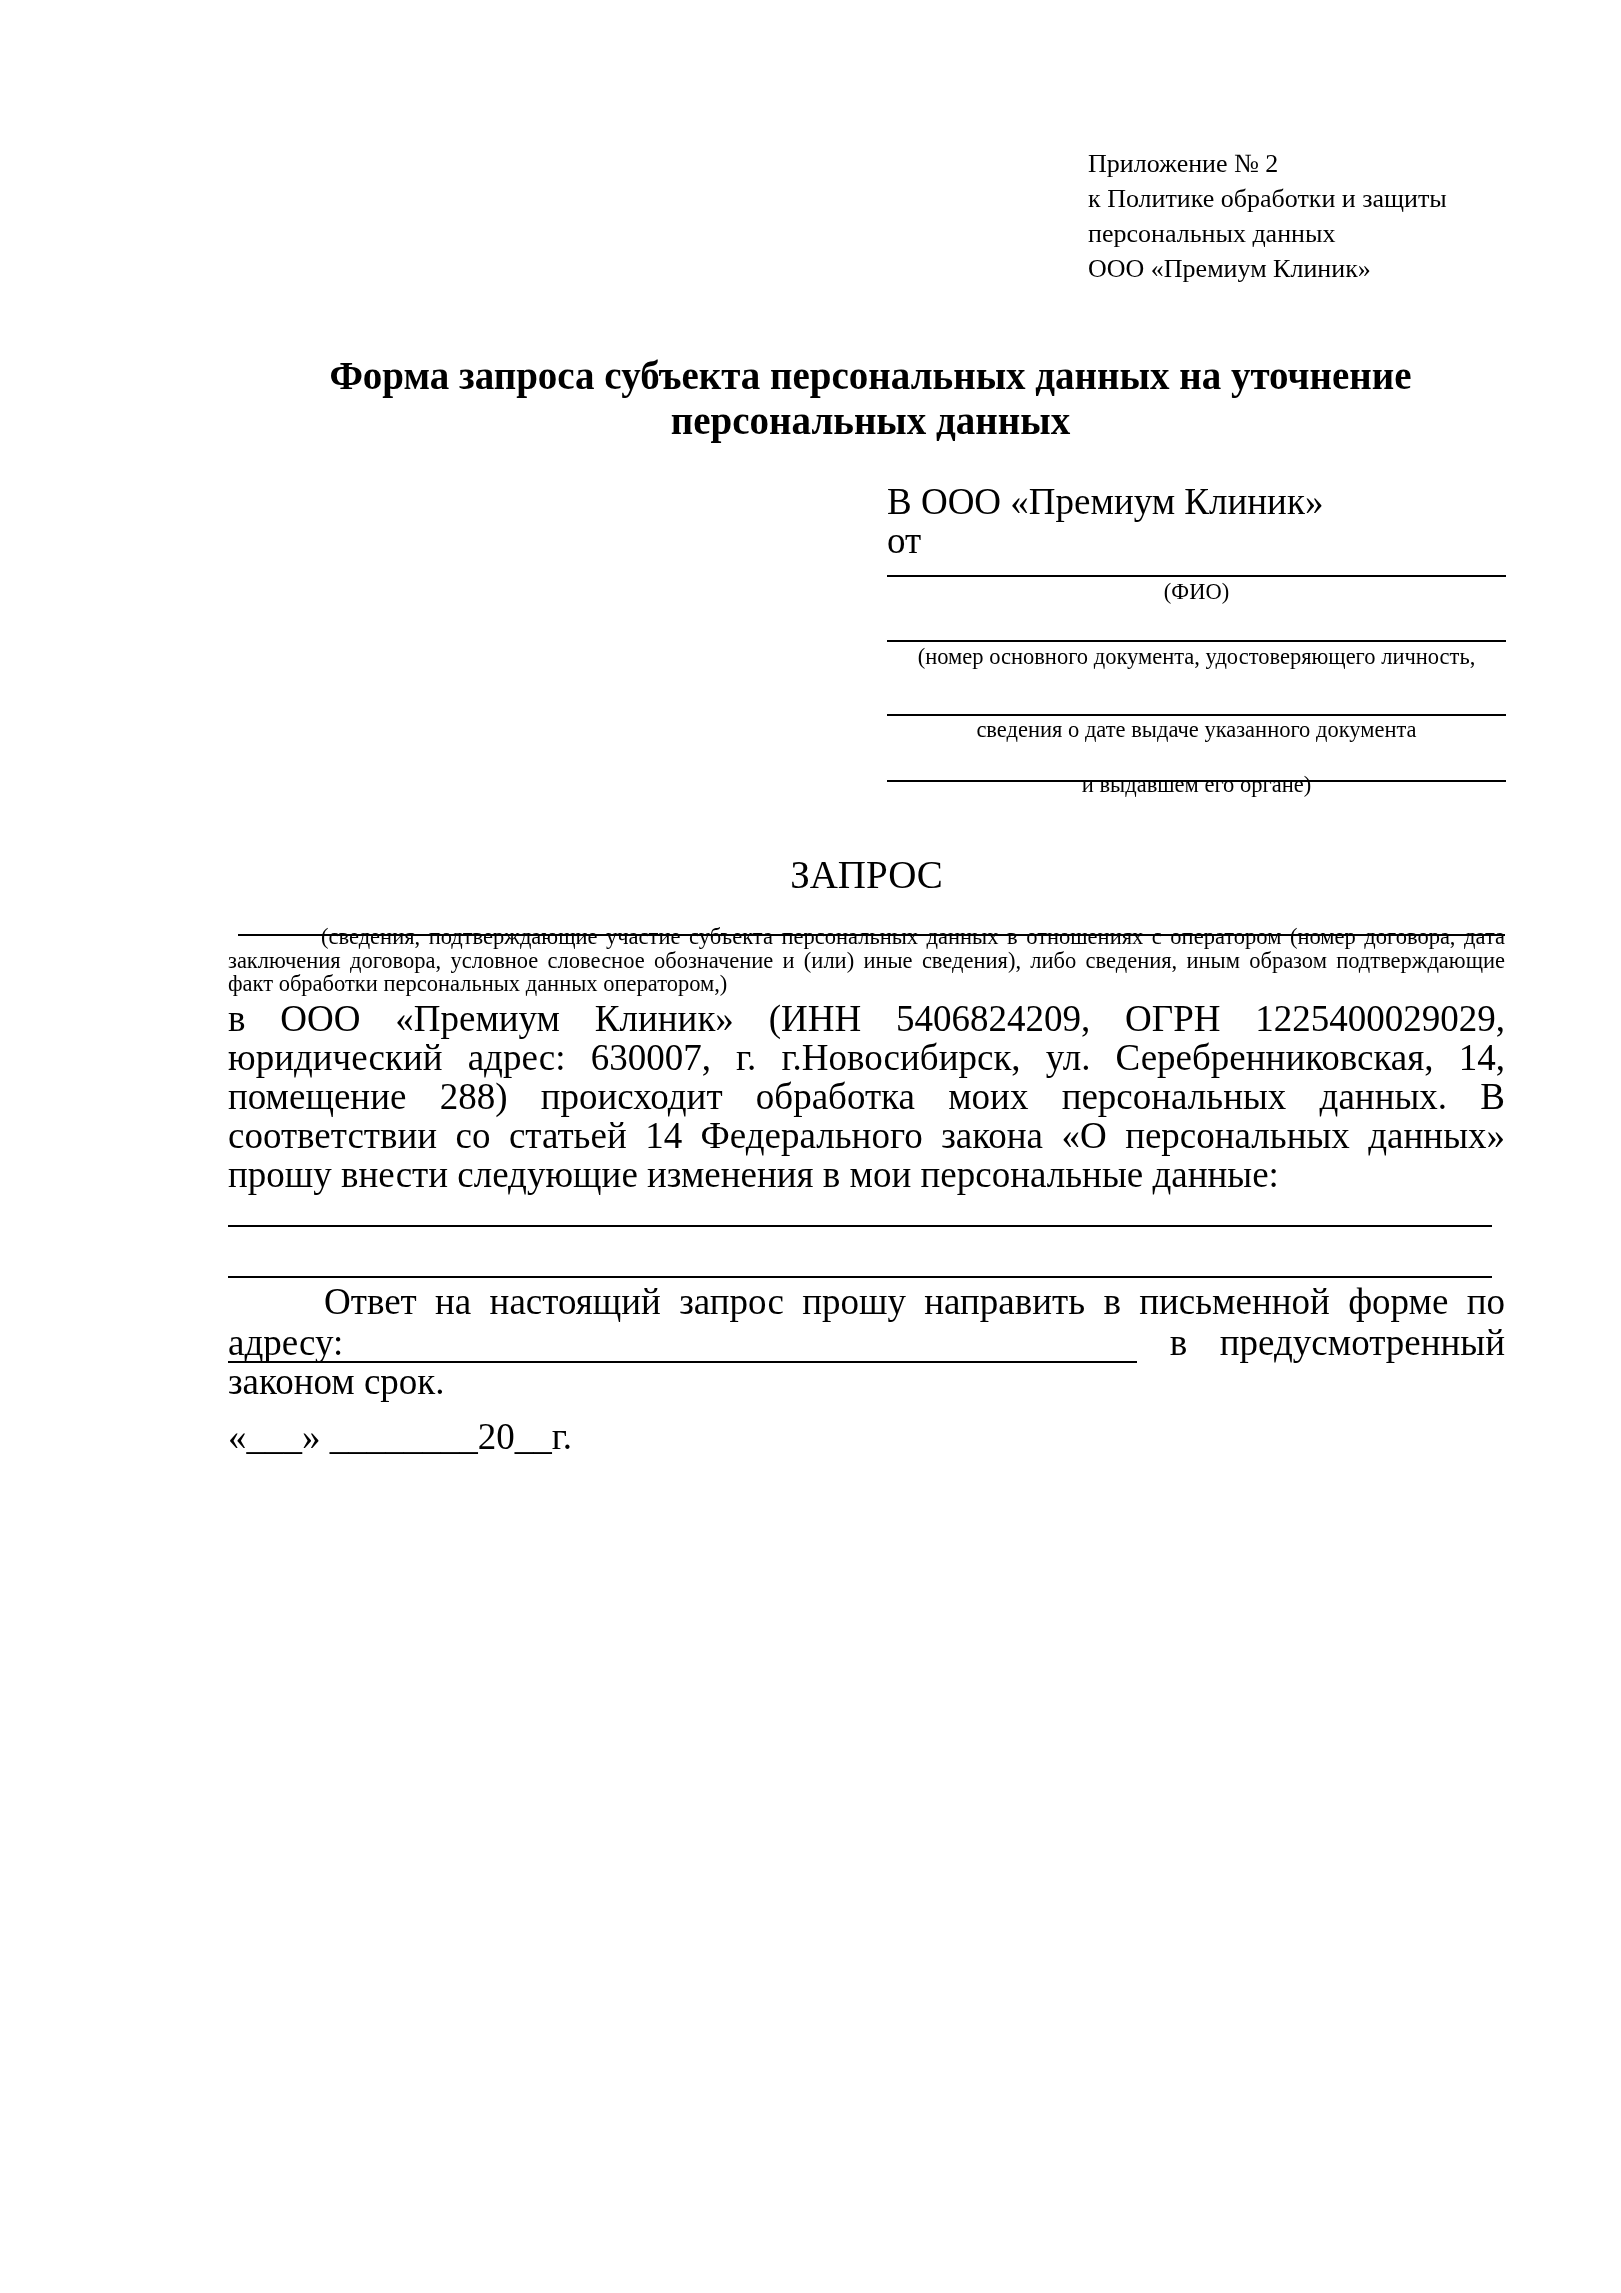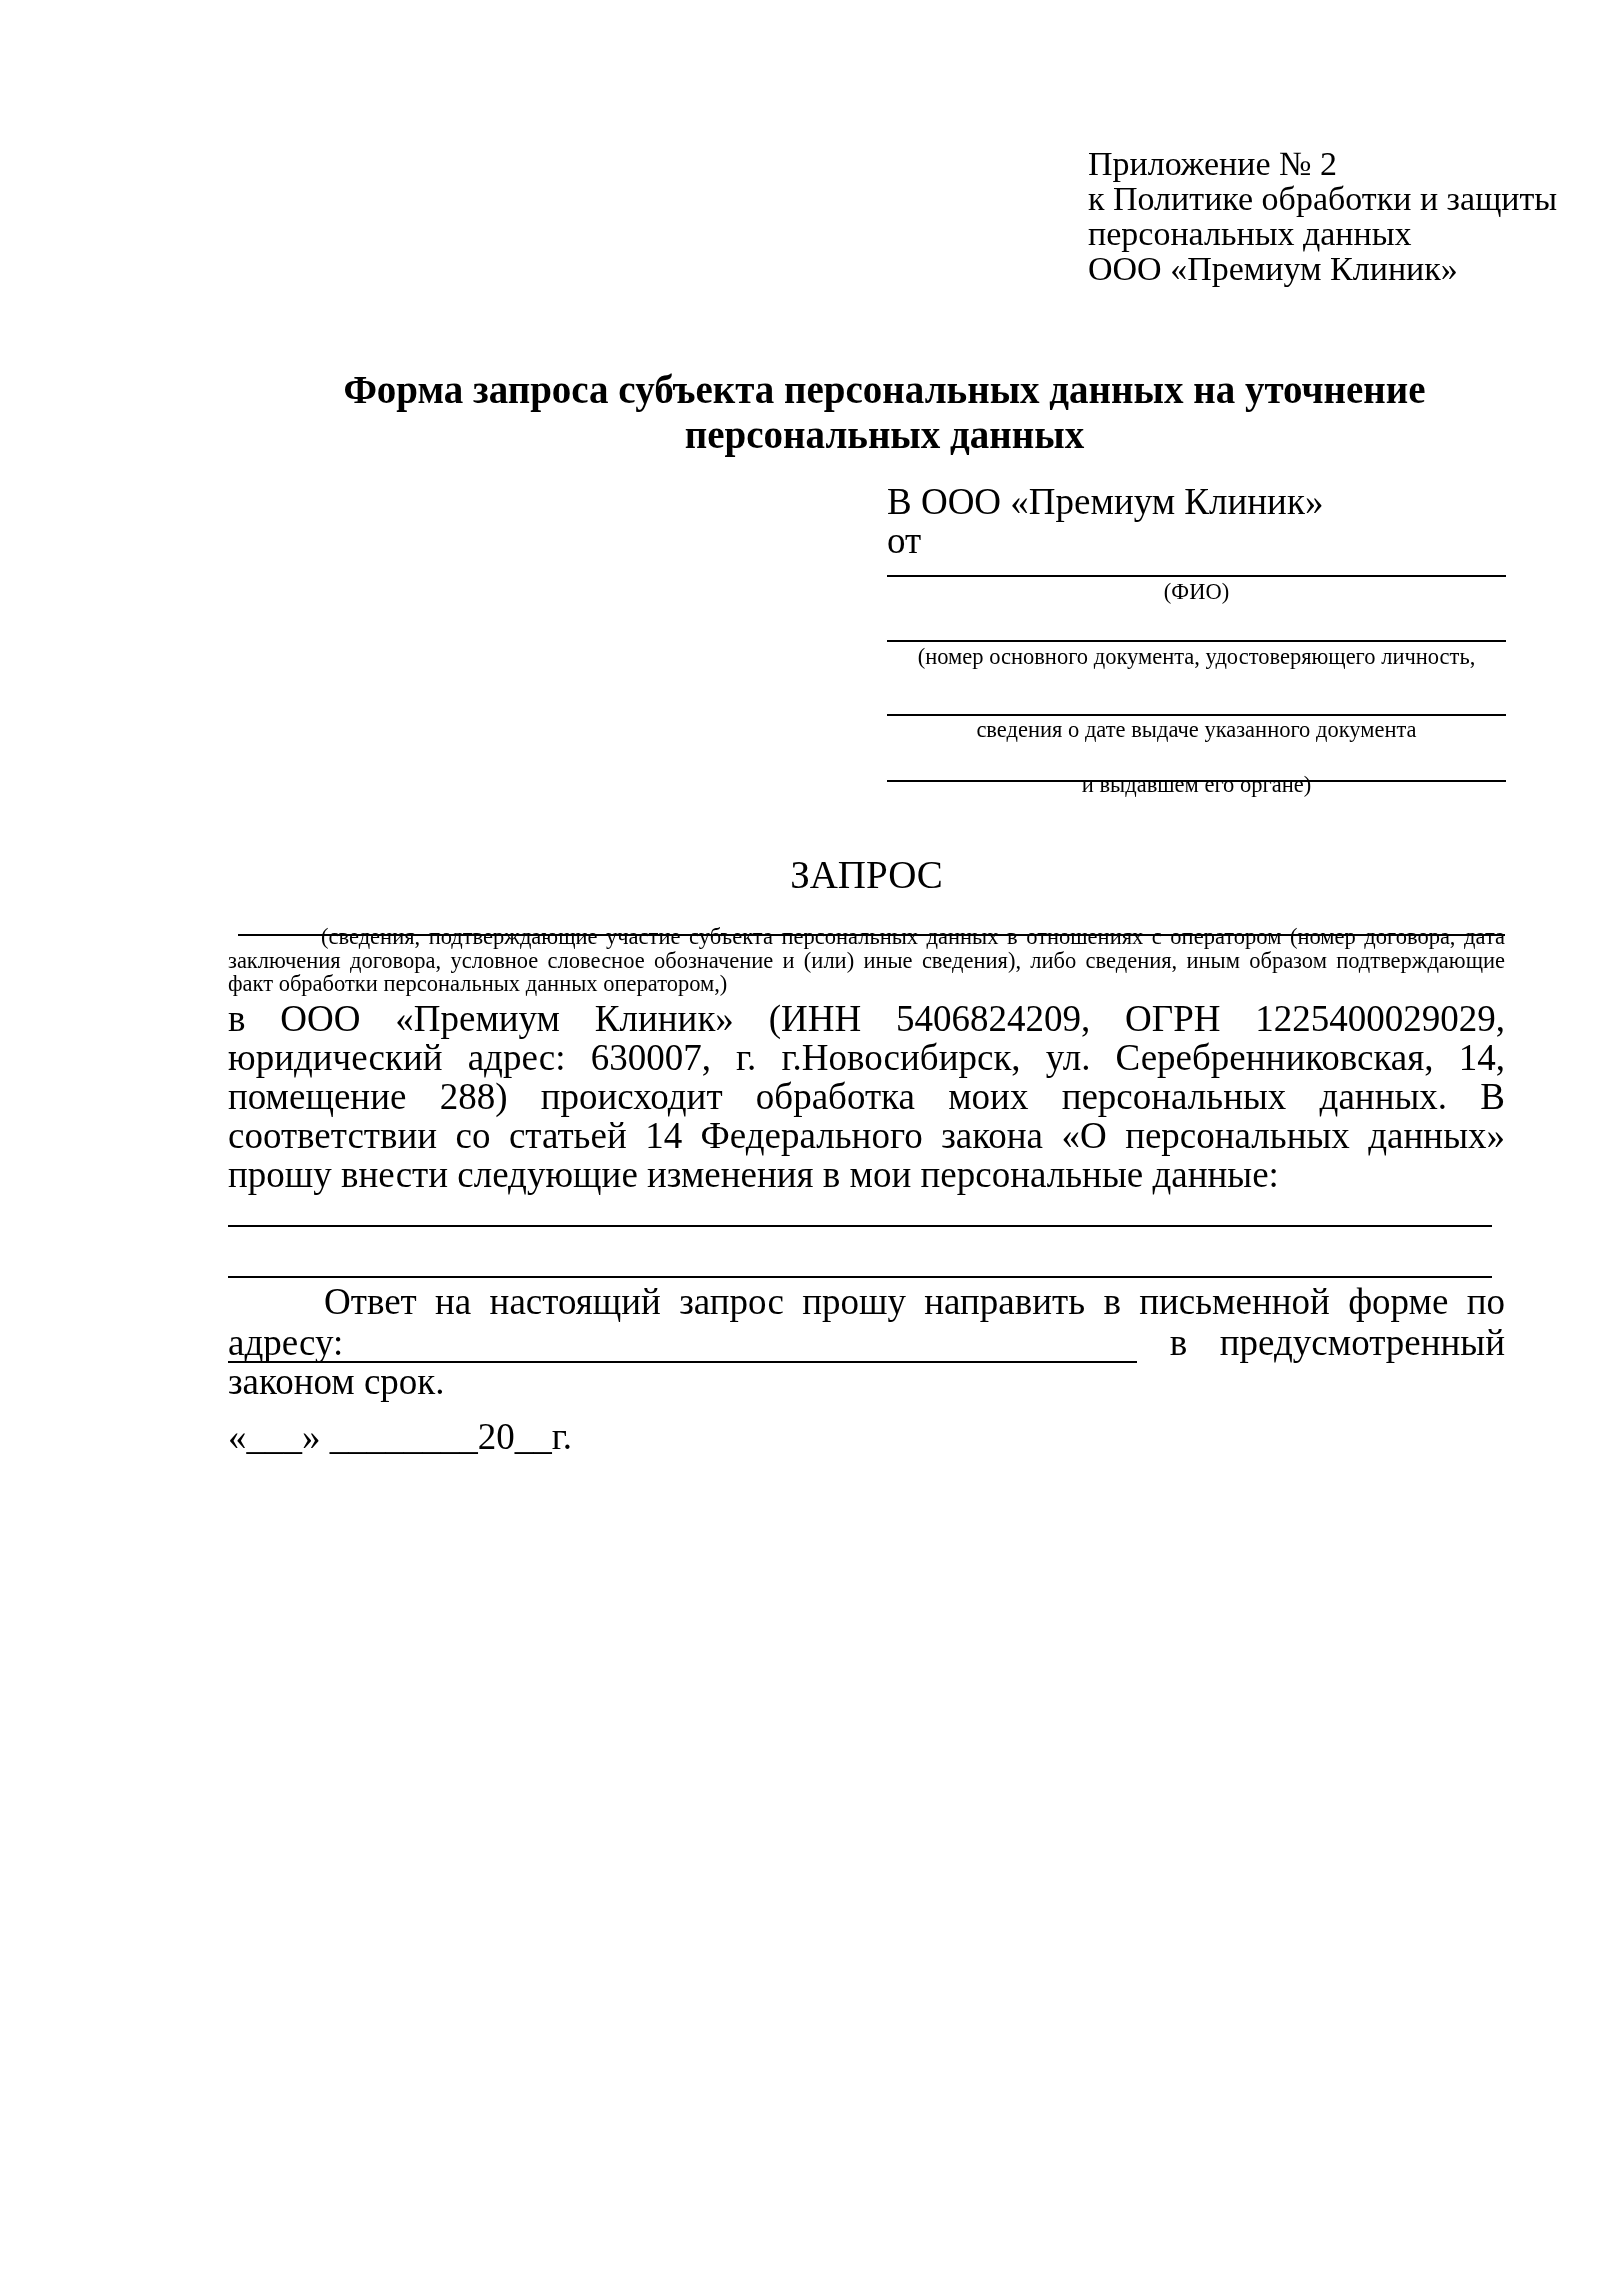--- a/index.html
+++ b/index.html
@@ -14,28 +14,28 @@
     background: #ffffff;
     color: #000000;
     font-family: "Liberation Serif", "DejaVu Serif", serif;
     overflow: hidden;
   }
   .abs { position: absolute; }
 
   
   .hdr {
     left: 1088px; top: 146px; width: 421px;
-    font-size: 34px; line-height: 35px; white-space: nowrap;
+    font-size: 26px; line-height: 35px; white-space: nowrap;
   }
 
   
   .title {
     left: 228px; top: 349px; width: 1277px;
     font-size: 39px; line-height: 45px; font-weight: bold;
-    text-align: center; margin: 18px;
+    text-align: center; margin: 4px;
   }
 
   
   .addr {
     left: 887px; top: 482px; width: 619px;
     font-size: 37px; line-height: 39px;
   }
   .ul { border-top: 2.9px solid #000; height: 0; }
   .ul-fio  { left: 887px; top: 575px; width: 619px; }
   .ul-doc1 { left: 887px; top: 640px; width: 619px; }

